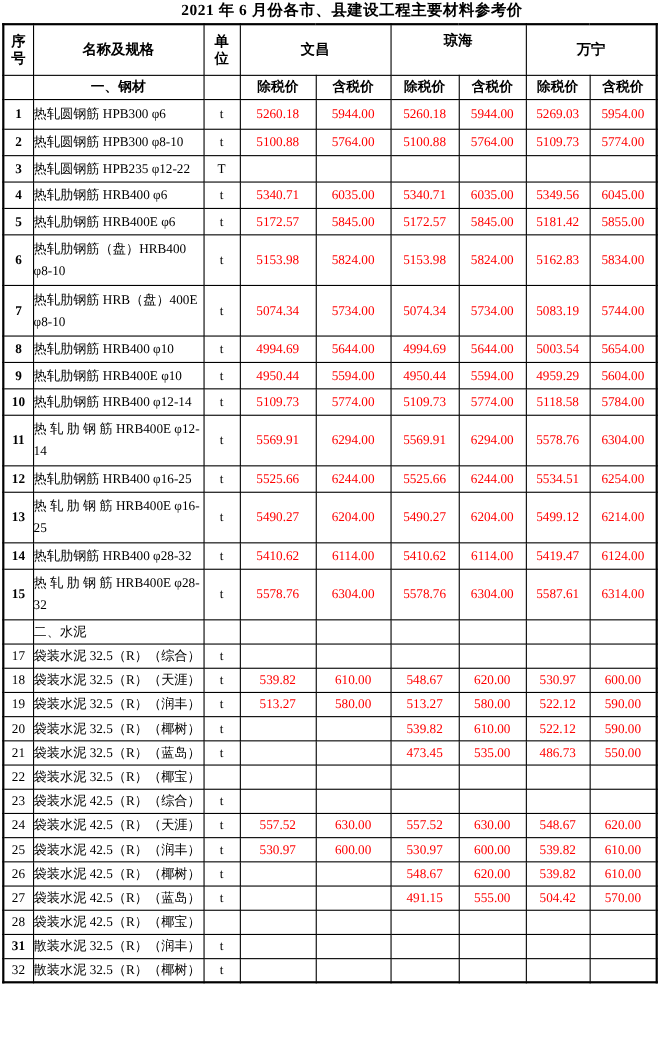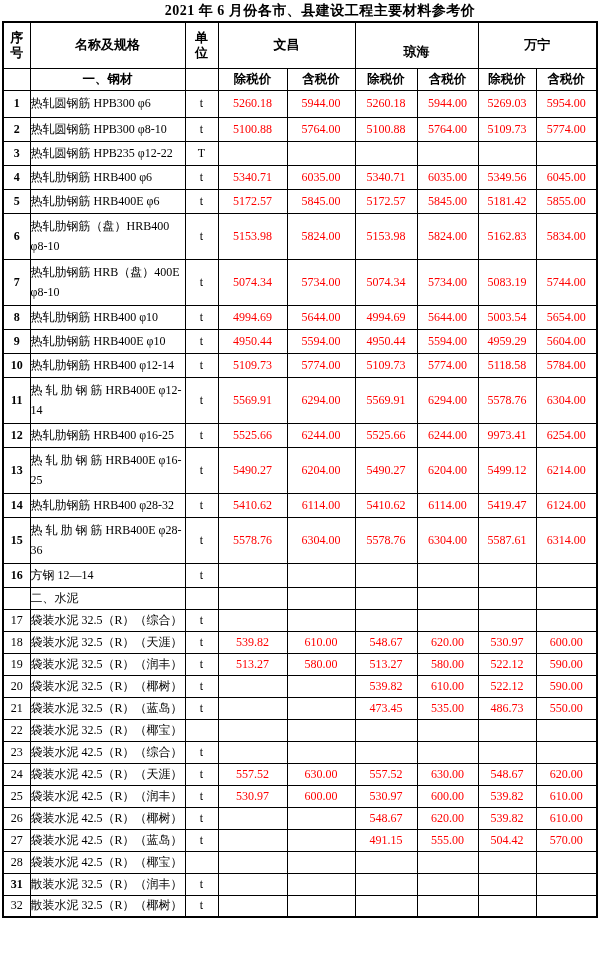--- a/index.html
+++ b/index.html
@@ -26,21 +26,21 @@
   .c-seq{text-align:center;font-size:12px;}
   .c-seq.bold{font-weight:bold;}
   .c-name{text-align:left;padding:1px 2px 1px 7px;font-weight:bold;}
   .c-name.wrap{white-space:normal;line-height:20px;margin-left:31px;}
   .c-unit{text-align:center;font-weight:bold;}
   .c-price{text-align:center;font-weight:bold;color:#ff0000;}
   
   .hrow1 th{font-weight:bold;font-size:13px;}
   .th-stack div{line-height:15px;text-align:center;}
   .th-city{text-align:center;}
-  .th-city.qh{vertical-align:top;padding-top:20px;}
+  .th-city.qh{vertical-align:top;padding-top:5px;}
   .hrow2 th{font-weight:bold;text-align:center;font-size:12.5px;}
   .section-label{text-align:left;padding-left:7px;font-weight:bold;font-size:12.5px;}
   
   .h-city{height:46px;}
   .h-sub{height:22px;padding-left:44px;}
   .r-first{height:27px;}
   .r-s{height:24px;}
   .r-tall{height:46px;}
   .r-c{height:22px;}
 </style>
@@ -213,21 +213,21 @@
     <td class="c-price">6304.00</td>
   </tr>
         <tr class="r-s">
     <td class="c-seq bold">12</td>
     <td class="c-name">热轧肋钢筋 HRB400 φ16-25</td>
     <td class="c-unit">t</td>
     <td class="c-price">5525.66</td>
     <td class="c-price">6244.00</td>
     <td class="c-price">5525.66</td>
     <td class="c-price">6244.00</td>
-    <td class="c-price">9973.41</td>
+    <td class="c-price">5534.51</td>
     <td class="c-price">6254.00</td>
   </tr>
         <tr class="r-tall">
     <td class="c-seq bold">13</td>
     <td class="c-name wrap">热 轧 肋 钢 筋 HRB400E φ16-25</td>
     <td class="c-unit">t</td>
     <td class="c-price">5490.27</td>
     <td class="c-price">6204.00</td>
     <td class="c-price">5490.27</td>
     <td class="c-price">6204.00</td>
@@ -240,40 +240,29 @@
     <td class="c-unit">t</td>
     <td class="c-price">5410.62</td>
     <td class="c-price">6114.00</td>
     <td class="c-price">5410.62</td>
     <td class="c-price">6114.00</td>
     <td class="c-price">5419.47</td>
     <td class="c-price">6124.00</td>
   </tr>
         <tr class="r-tall">
     <td class="c-seq bold">15</td>
-    <td class="c-name wrap">热 轧 肋 钢 筋 HRB400E φ28-36</td>
+    <td class="c-name wrap">热 轧 肋 钢 筋 HRB400E φ28-32</td>
     <td class="c-unit">t</td>
     <td class="c-price">5578.76</td>
     <td class="c-price">6304.00</td>
     <td class="c-price">5578.76</td>
     <td class="c-price">6304.00</td>
     <td class="c-price">5587.61</td>
     <td class="c-price">6314.00</td>
   </tr>
-        <tr class="r-s">
-    <td class="c-seq bold">16</td>
-    <td class="c-name">方钢 12—14</td>
-    <td class="c-unit">t</td>
-    <td class="c-price"></td>
-    <td class="c-price"></td>
-    <td class="c-price"></td>
-    <td class="c-price"></td>
-    <td class="c-price"></td>
-    <td class="c-price"></td>
-  </tr>
         <tr class="r-c">
     <td class="c-seq"></td>
     <td class="c-name">二、水泥</td>
     <td class="c-unit"></td>
     <td class="c-price"></td>
     <td class="c-price"></td>
     <td class="c-price"></td>
     <td class="c-price"></td>
     <td class="c-price"></td>
     <td class="c-price"></td>

